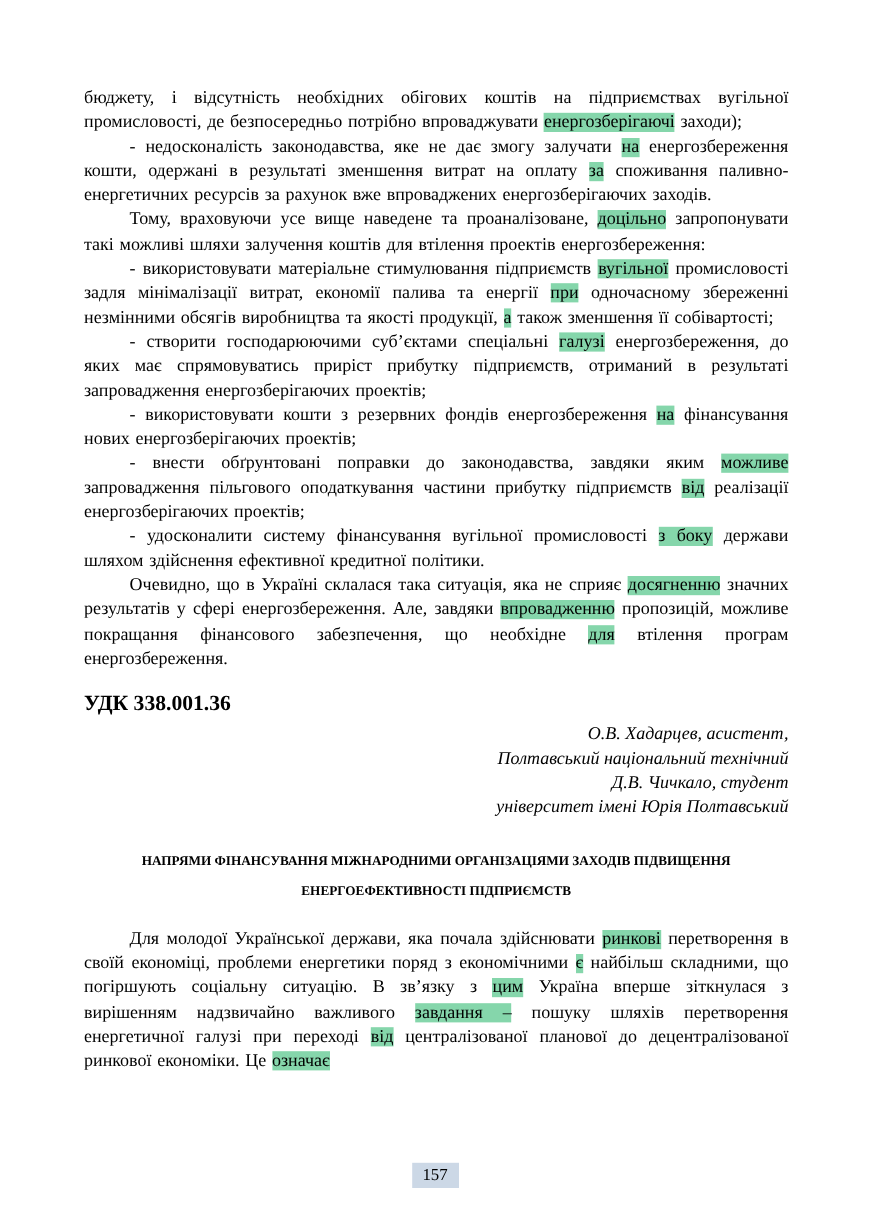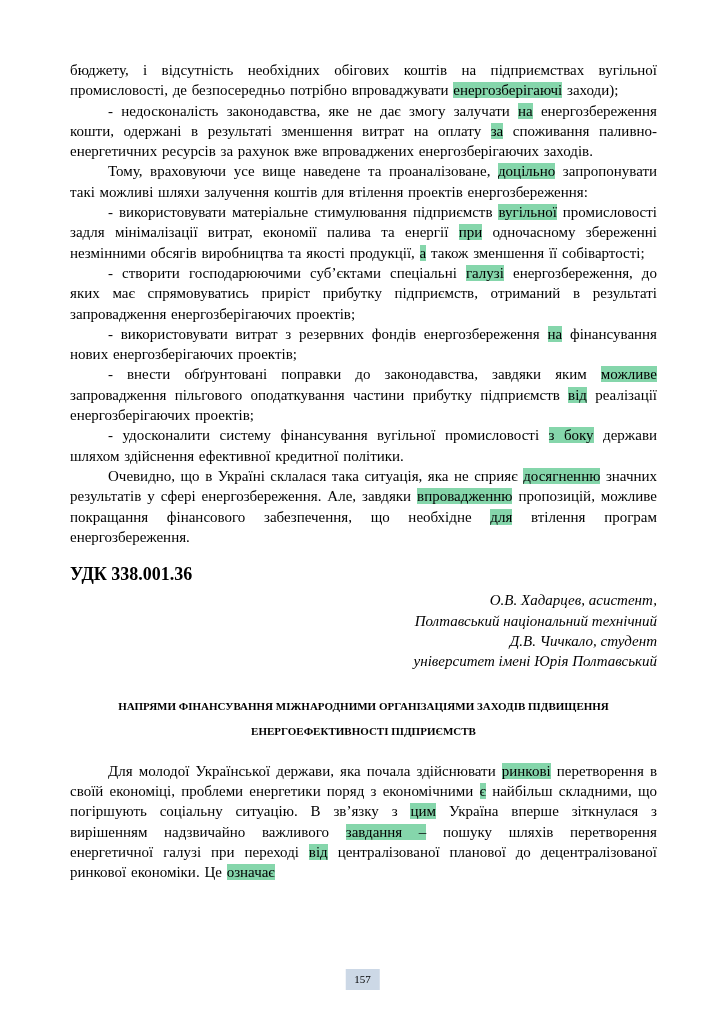--- a/index.html
+++ b/index.html
@@ -15,21 +15,21 @@
     position: relative;
     width: 725px;
     height: 1024px;
     background: #ffffff;
     font-family: "Liberation Serif", serif;
     color: #000000;
     overflow: hidden;
   }
   .content {
     position: absolute;
-    top: 60px;
+    top: 72px;
     left: 70px;
     width: 587px;
   }
   p.body {
     margin: 0;
     text-align: justify;
     font-size: 15px;
     line-height: 20.3px;
     word-spacing: 1px;
   }
@@ -59,39 +59,39 @@
     line-height: 25px;
   }
   .bottom-block {
     margin-top: 17px;
   }
   .page-number {
     position: absolute;
     left: 50%;
     transform: translateX(-50%);
     bottom: 34px;
-    font-size: 11px;
+    font-size: 14px;
     line-height: 17px;
     background: var(--pn-bg);
     padding: 2px 9px;
   }
 </style>
 </head>
 <body>
 
 <div class="page">
   <div class="content">
 
     <div id="top-paragraphs">
         <p class="body"><span>бюджету, і відсутність необхідних обігових коштів на підприємствах вугільної промисловості, де безпосередньо потрібно впроваджувати </span><span class="hl">енергозберігаючі</span><span> заходи);</span></p>
         <p class="body indent"><span>- недосконалість законодавства, яке не дає змогу залучати </span><span class="hl">на</span><span> енергозбереження кошти, одержані в результаті зменшення витрат на оплату </span><span class="hl">за</span><span> споживання паливно-енергетичних ресурсів за рахунок вже впроваджених енергозберігаючих заходів.</span></p>
         <p class="body indent"><span>Тому, враховуючи усе вище наведене та проаналізоване, </span><span class="hl">доцільно</span><span> запропонувати такі можливі шляхи залучення коштів для втілення проектів енергозбереження:</span></p>
         <p class="body indent"><span>- використовувати матеріальне стимулювання підприємств </span><span class="hl">вугільної</span><span> промисловості задля мінімалізації витрат, економії палива та енергії </span><span class="hl">при</span><span> одночасному збереженні незмінними обсягів виробництва та якості продукції, </span><span class="hl">а</span><span> також зменшення її собівартості;</span></p>
         <p class="body indent"><span>- створити господарюючими суб’єктами спеціальні </span><span class="hl">галузі</span><span> енергозбереження, до яких має спрямовуватись приріст прибутку підприємств, отриманий в результаті запровадження енергозберігаючих проектів;</span></p>
-        <p class="body indent"><span>- використовувати витрат з резервних фондів енергозбереження </span><span class="hl">на</span><span> фінансування нових енергозберігаючих проектів;</span></p>
+        <p class="body indent"><span>- використовувати кошти з резервних фондів енергозбереження </span><span class="hl">на</span><span> фінансування нових енергозберігаючих проектів;</span></p>
         <p class="body indent"><span>- внести обґрунтовані поправки до законодавства, завдяки яким </span><span class="hl">можливе</span><span> запровадження пільгового оподаткування частини прибутку підприємств </span><span class="hl">від</span><span> реалізації енергозберігаючих проектів;</span></p>
         <p class="body indent"><span>- удосконалити систему фінансування вугільної промисловості </span><span class="hl">з боку</span><span> держави шляхом здійснення ефективної кредитної політики.</span></p>
         <p class="body indent"><span>Очевидно, що в Україні склалася така ситуація, яка не сприяє </span><span class="hl">досягненню</span><span> значних результатів у сфері енергозбереження. Але, завдяки </span><span class="hl">впровадженню</span><span> пропозицій, можливе покращання фінансового забезпечення, що необхідне </span><span class="hl">для</span><span> втілення програм енергозбереження.</span></p>
       </div>
 
     <p class="udc">УДК 338.001.36</p>
 
     <div class="authors" id="authors">
         <div>О.В. Хадарцев, асистент,</div>
         <div>Полтавський національний технічний</div>

